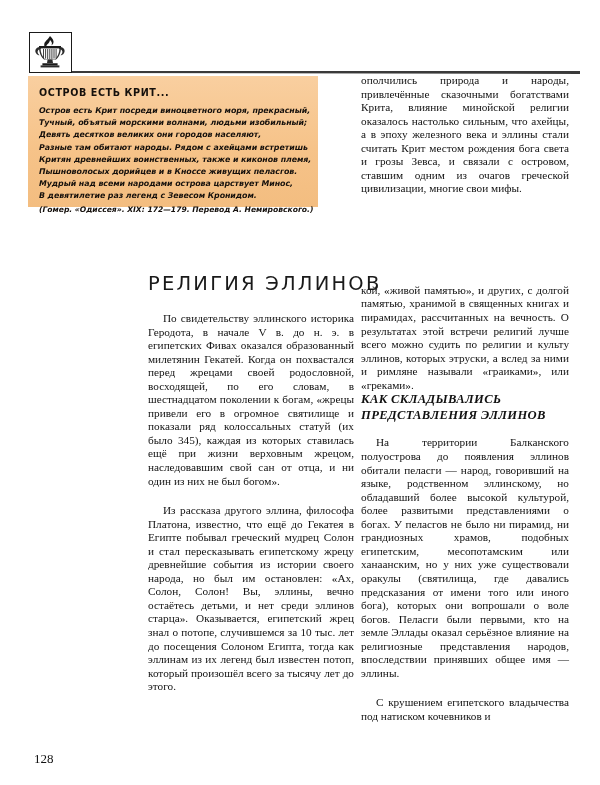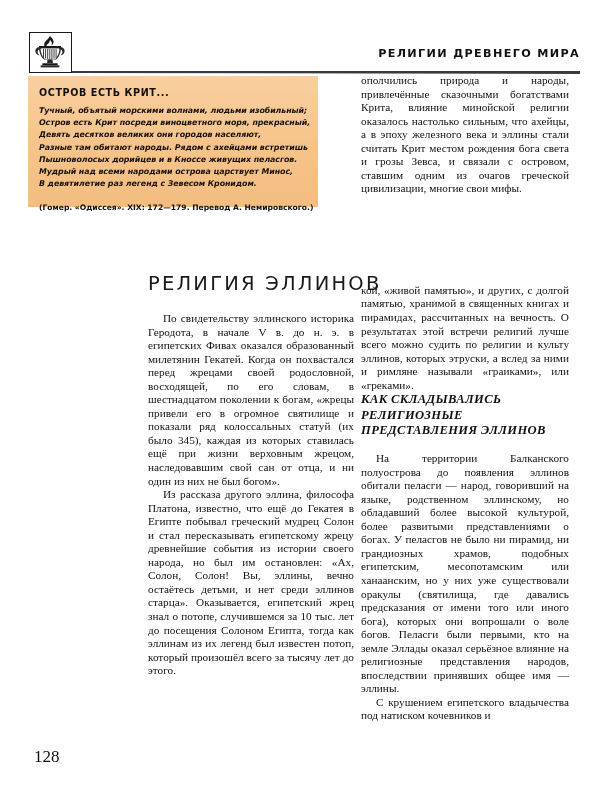--- a/index.html
+++ b/index.html
@@ -100,27 +100,28 @@
     font-style: italic;
     font-weight: 600;
     font-size: 7.85px;
     line-height: 12.2px;
     color: #15100c;
     letter-spacing: -0.05px;
   }
   .verse div { white-space: nowrap; }
   .verse-cite {
     font-family: "DejaVu Sans", sans-serif;
+    font-style: italic;
     font-weight: 600;
     font-size: 7.6px;
     line-height: 12.2px;
     color: #15100c;
     text-align: right;
     padding-right: 2px;
-    margin-top: 12px;
+    margin-top: 1px;
     white-space: nowrap;
   }
 
   
   .chapter-title {
     font-family: "DejaVu Sans", sans-serif;
     font-weight: 400;
     font-size: 19.5px;
     letter-spacing: 2.2px;
     color: #1a1a1a;
@@ -143,30 +144,30 @@
     margin: 0;
     font-family: "Liberation Serif", serif;
     font-size: 11.25px;
     line-height: 13.55px;
     text-align: justify;
     text-indent: 15px;
     color: #121212;
     hyphens: manual;
   }
   p.body.noindent { text-indent: 0; }
-  p.body + p.body { margin-top: 0; }
+  p.body + p.body { margin-top: 16px; }
   .gap-block { height: 88px; }
 
   
   .folio {
     position: absolute;
     left: 34px;
     bottom: 18px;
     font-family: "Liberation Serif", serif;
-    font-size: 17px;
+    font-size: 13px;
     color: #111;
   }
 </style>
 </head>
 <body>
 
 <div class="page">
 
   <div class="runhead">
     <div class="emblem">
@@ -191,50 +192,49 @@
         <path d="M9.5 14 c-3.6 0.6 -5.2 3.4 -3.4 6.2 c0.9 1.4 2.3 2.0 3.4 2.0
                  c-1.4 -1.2 -2.2 -2.6 -1.8 -4.0 c0.4 -1.5 1.9 -2.2 3.4 -2.4 z" fill="#2a2a2a"></path>
         <path d="M30.5 14 c3.6 0.6 5.2 3.4 3.4 6.2 c-0.9 1.4 -2.3 2.0 -3.4 2.0
                  c1.4 -1.2 2.2 -2.6 1.8 -4.0 c-0.4 -1.5 -1.9 -2.2 -3.4 -2.4 z" fill="#2a2a2a"></path>
         <path d="M17.6 26.4 h4.8 l0.6 3.6 h-6.0 z" fill="#2a2a2a"></path>
         <path d="M12.4 30.2 h15.2 v2.2 h-15.2 z" fill="#1a1a1a"></path>
         <path d="M10.6 32.4 h18.8 v2.0 h-18.8 z" fill="#2a2a2a"></path>
       </svg>
     </div>
     <div class="runhead-rule"></div>
-    <div class="runhead-title">РЕЛИГИИ ДРЕВНЕГО МИРА</div>
   </div>
 
   <div class="sourcebox">
     <div class="sourcebox-title">ОСТРОВ ЕСТЬ КРИТ...</div>
     <div class="verse">
+      <div>Остров есть Крит посреди виноцветного моря, прекрасный,</div>
       <div>Тучный, объятый морскими волнами, людьми изобильный;</div>
-      <div>Остров есть Крит посреди виноцветного моря, прекрасный,</div>
       <div>Девять десятков великих они городов населяют,</div>
       <div>Разные там обитают народы. Рядом с ахейцами встретишь</div>
+      <div>Критян древнейших воинственных, также и киконов племя,</div>
       <div>Пышноволосых дорийцев и в Кноссе живущих пеласгов.</div>
       <div>Мудрый над всеми народами острова царствует Минос,</div>
       <div>В девятилетие раз легенд с Зевесом Кронидом.</div>
     </div>
     <div class="verse-cite">(Гомер. «Одиссея». XIX: 172—179. Перевод А. Немировского.)</div>
   </div>
 
   <div class="col-left">
     <h1 class="chapter-title">РЕЛИГИЯ ЭЛЛИНОВ</h1>
     <p class="body">По свидетельству эллинского историка Геродота, в начале V в. до н. э. в египетских Фивах оказался образованный милетянин Гекатей. Когда он похвастался перед жрецами своей родословной, восходящей, по его словам, в шестнадцатом поколении к богам, «жрецы привели его в огромное святилище и показали ряд колоссальных статуй (их было 345), каждая из которых ставилась ещё при жизни верховным жрецом, наследовавшим свой сан от отца, и ни один из них не был богом».</p>
     <p class="body">Из рассказа другого эллина, философа Платона, известно, что ещё до Гекатея в Египте побывал греческий мудрец Солон и стал пересказывать египетскому жрецу древнейшие события из истории своего народа, но был им остановлен: «Ах, Солон, Солон! Вы, эллины, вечно остаётесь детьми, и нет среди эллинов старца». Оказывается, египетский жрец знал о потопе, случившемся за 10 тыс. лет до посещения Солоном Египта, тогда как эллинам из их легенд был известен потоп, который произошёл всего за тысячу лет до этого.</p>
   </div>
 
   <div class="col-right">
     <p class="body noindent">ополчились природа и народы, привлечённые сказочными богатствами Крита, влияние минойской религии оказалось настолько сильным, что ахейцы, а в эпоху железного века и эллины стали считать Крит местом рождения бога света и грозы Зевса, и связали с островом, ставшим одним из очагов греческой цивилизации, многие свои мифы.</p>
     <div class="gap-block"></div>
     <p class="body noindent">кой, «живой памятью», и других, с долгой памятью, хранимой в священных книгах и пирамидах, рассчитанных на вечность. О результатах этой встречи религий лучше всего можно судить по религии и культу эллинов, которых этруски, а вслед за ними и римляне называли «граиками», или «греками».</p>
     <h2 class="sub-title">
       <span>КАК СКЛАДЫВАЛИСЬ</span>
-      <span>РЕЛИГИОЗНЫЕ</span>
       <span>ПРЕДСТАВЛЕНИЯ ЭЛЛИНОВ</span>
     </h2>
     <p class="body">На территории Балканского полуострова до появления эллинов обитали пеласги — народ, говоривший на языке, родственном эллинскому, но обладавший более высокой культурой, более развитыми представлениями о богах. У пеласгов не было ни пирамид, ни грандиозных храмов, подобных египетским, месопотамским или ханаанским, но у них уже существовали оракулы (святилища, где давались предсказания от имени того или иного бога), которых они вопрошали о воле богов. Пеласги были первыми, кто на земле Эллады оказал серьёзное влияние на религиозные представления народов, впоследствии принявших общее имя — эллины.</p>
     <p class="body">С крушением египетского владычества под натиском кочевников и</p>
   </div>
 
   <div class="folio">128</div>
 
 </div>
 

